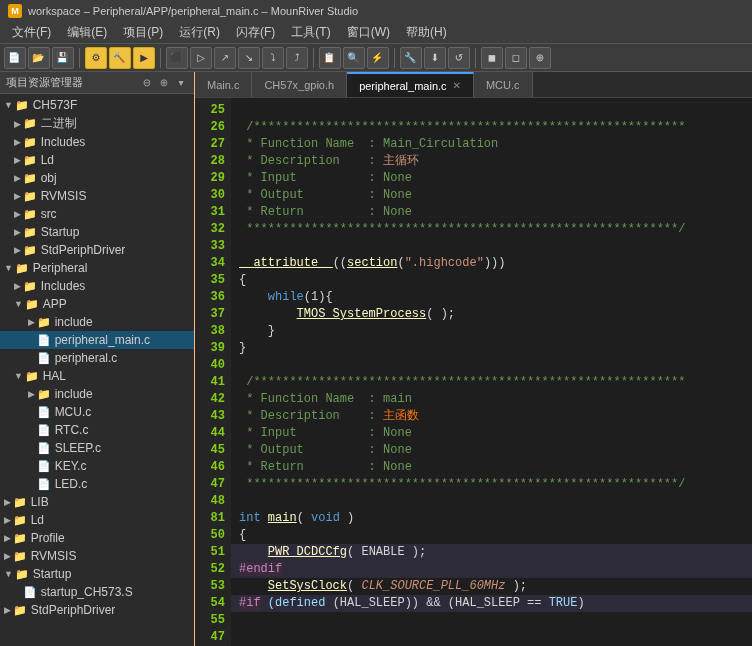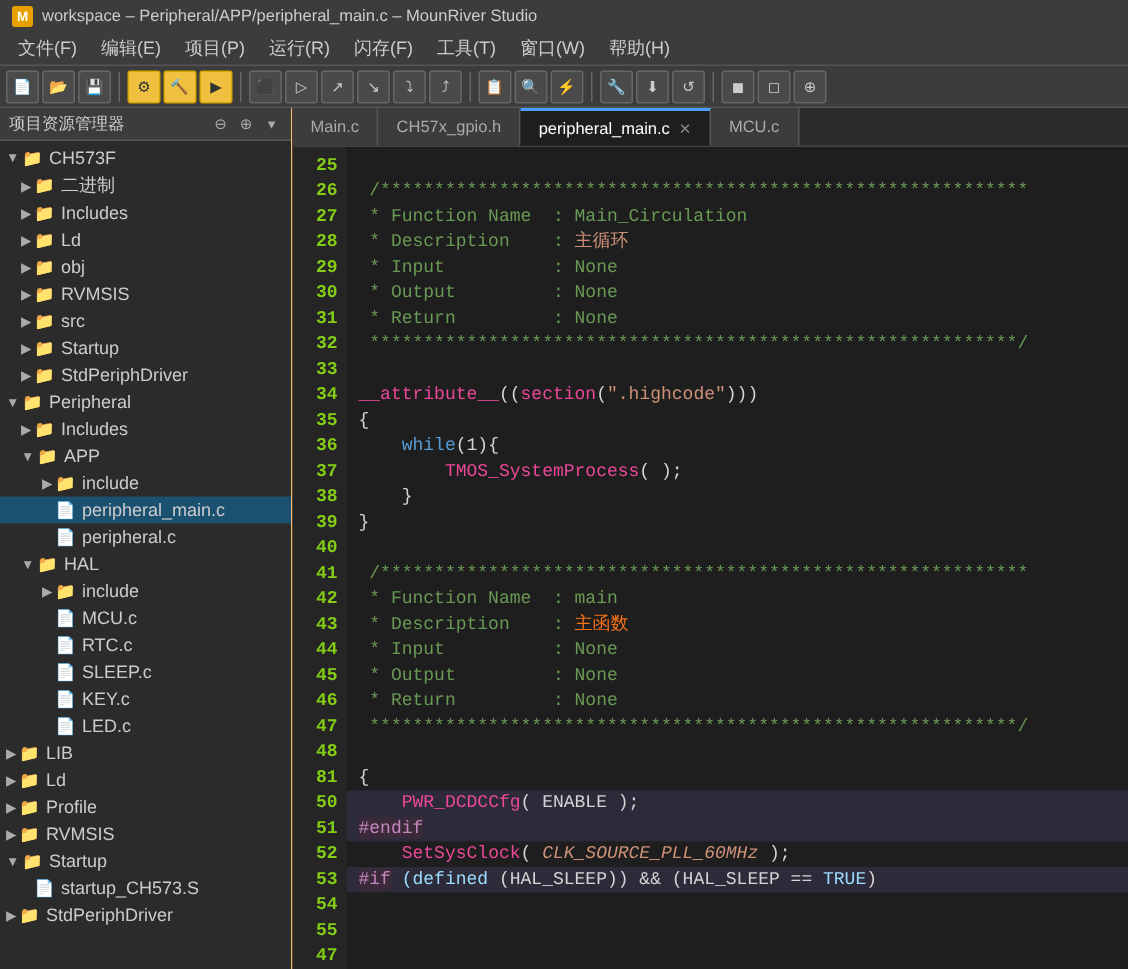--- a/index.html
+++ b/index.html
@@ -206,21 +206,21 @@
       min-height: 17px;
       display: block;
     }
     .line-num {
       display: block;
       line-height: 17px;
     }
 
     
     .kw { color: #569cd6; }
-    .fn { color: #ec4899; }
+    .fn { color: #fef9c3; text-decoration: underline; }
     .str { color: #ce9178; }
     .pp-cond { color: #c586c0; background: #3a2a3a; display: inline; }
     .macro { color: #9cdcfe; }
     .star-line { color: #6a9955; }
   </style>
 </head>
 <body>
 
 <div class="title-bar">
   <span class="logo">M</span>
@@ -502,20 +502,21 @@
           <span class="code-line">}</span>
           <span class="code-line"> </span>
           <span class="code-line"><span class="star-line"> /************************************************************</span></span>
           <span class="code-line"><span class="star-line"> * Function Name  : main</span></span>
           <span class="code-line"><span class="star-line"> * Description    : </span><span style="color:#f97316">主函数</span></span>
           <span class="code-line"><span class="star-line"> * Input          : None</span></span>
           <span class="code-line"><span class="star-line"> * Output         : None</span></span>
           <span class="code-line"><span class="star-line"> * Return         : None</span></span>
           <span class="code-line"><span class="star-line"> ************************************************************/</span></span>
           <span class="code-line"> </span>
+          <span class="code-line"><span class="kw">int</span> <span class="fn">main</span>( <span class="kw">void</span> )</span>
           <span class="code-line">{</span>
           <span class="code-line" style="background:#2d2a3a;display:block;margin:0 -8px;padding:0 8px;">    <span class="fn">PWR_DCDCCfg</span>( ENABLE );</span>
           <span class="code-line" style="background:#2d2a3a;display:block;margin:0 -8px;padding:0 8px;"><span class="pp-cond">#endif</span></span>
           <span class="code-line">    <span class="fn">SetSysClock</span>( <span class="str"><em>CLK_SOURCE_PLL_60MHz</em></span> );</span>
           <span class="code-line" style="background:#2d2a3a;display:block;margin:0 -8px;padding:0 8px;"><span class="pp-cond">#if</span> <span style="color:#9cdcfe">(defined</span> <span>(HAL_SLEEP))</span> &amp;&amp; (HAL_SLEEP == <span class="macro">TRUE</span>)</span>
         </div>
     </div>
   </div>
 
 </div>

